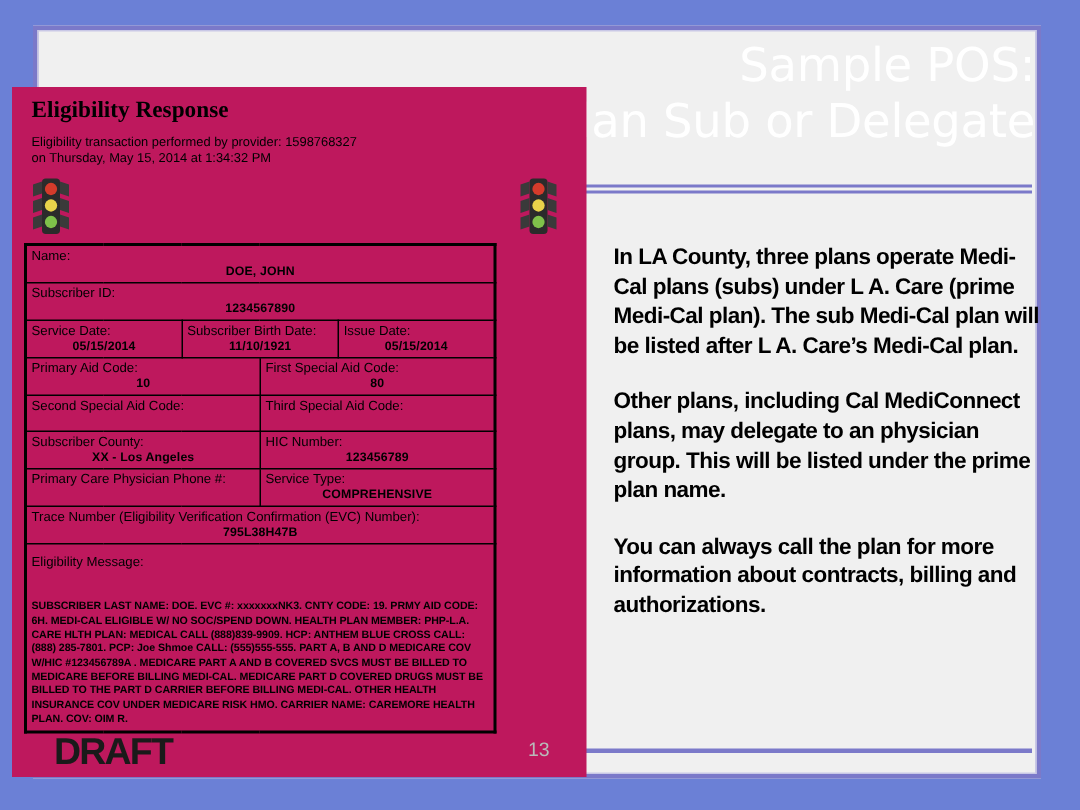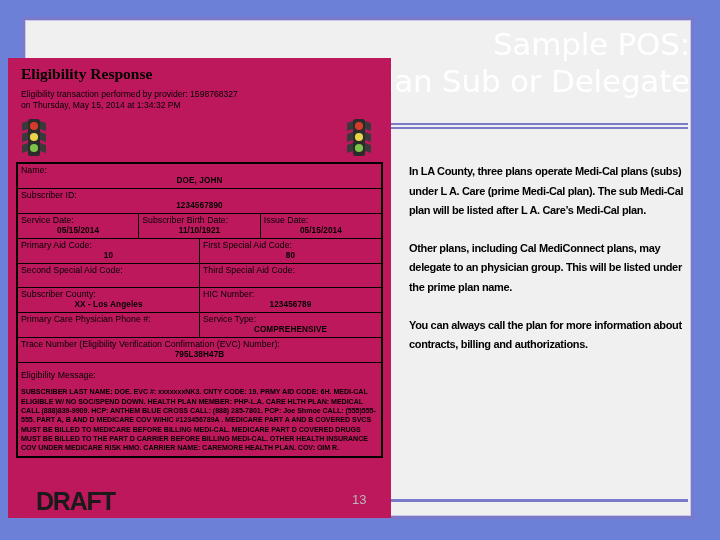--- a/index.html
+++ b/index.html
@@ -103,21 +103,21 @@
   
   .body-col {
     position: absolute;
     left: 409px;
     top: 162px;
     width: 288px;
     z-index: 6;
   }
   .body-para {
     font-family: "Liberation Sans", sans-serif;
-    font-size: 11px;
+    font-size: 15px;
     line-height: 19.6px;
     color: #000000;
     font-weight: 700;
     margin: 0 0 18px 0;
     letter-spacing: -0.35px;
   }
 
   
   .elig-form {
     position: absolute;
@@ -156,21 +156,21 @@
     height: 40px;
   }
   .tlight.left { left: 13px; top: 2px; }
   .tlight.right { left: 338px; top: 2px; }
 
   
   .ef-table {
     margin: 2px 8px 0 8px;
     border: 2px solid #000;
     border-collapse: collapse;
-    width: 367px;
+    width: 315px;
     table-layout: fixed;
   }
   .ef-table td {
     border: 1.4px solid #000;
     padding: 1px 3px 2px 3px;
     vertical-align: top;
     height: 20px;
   }
   .lbl {
     font-size: 8.8px;
@@ -193,21 +193,21 @@
   .msg-label {
     font-size: 8.8px;
     font-weight: 400;
     line-height: 10.5px;
   }
   .msg-body {
     font-size: 7.1px;
     font-weight: 700;
     line-height: 9.35px;
     letter-spacing: -0.05px;
-    margin-top: 6px;
+    margin-top: 18px;
     text-align: left;
   }
 
   
   .draft {
     position: absolute;
     left: 36px;
     top: 487px;
     font-family: "Liberation Sans", sans-serif;
     font-size: 25px;

